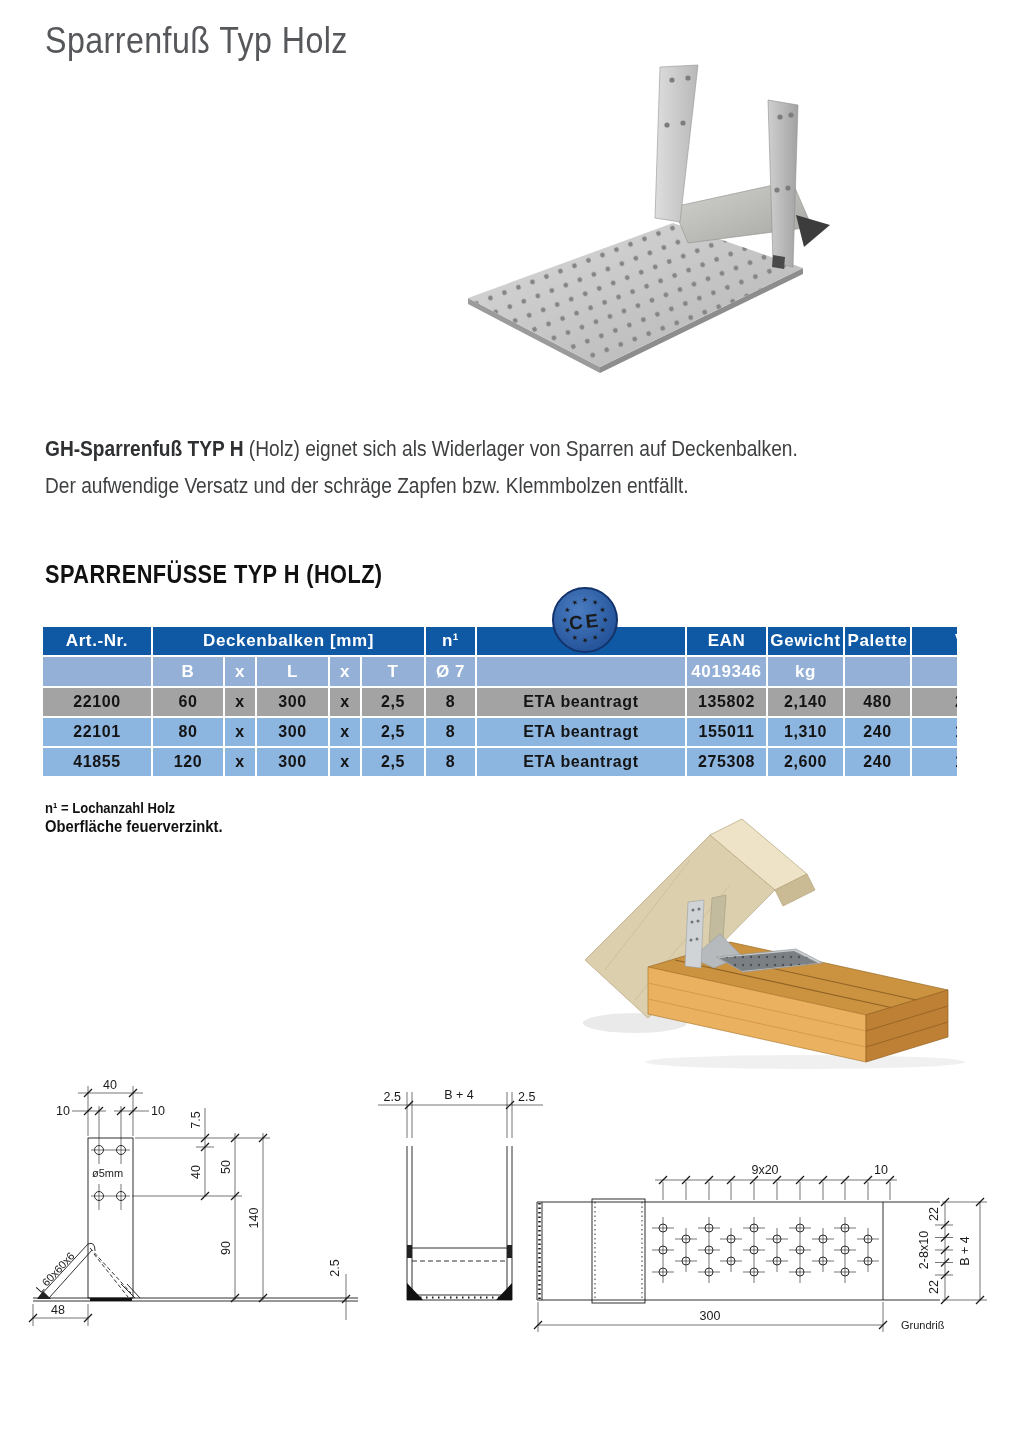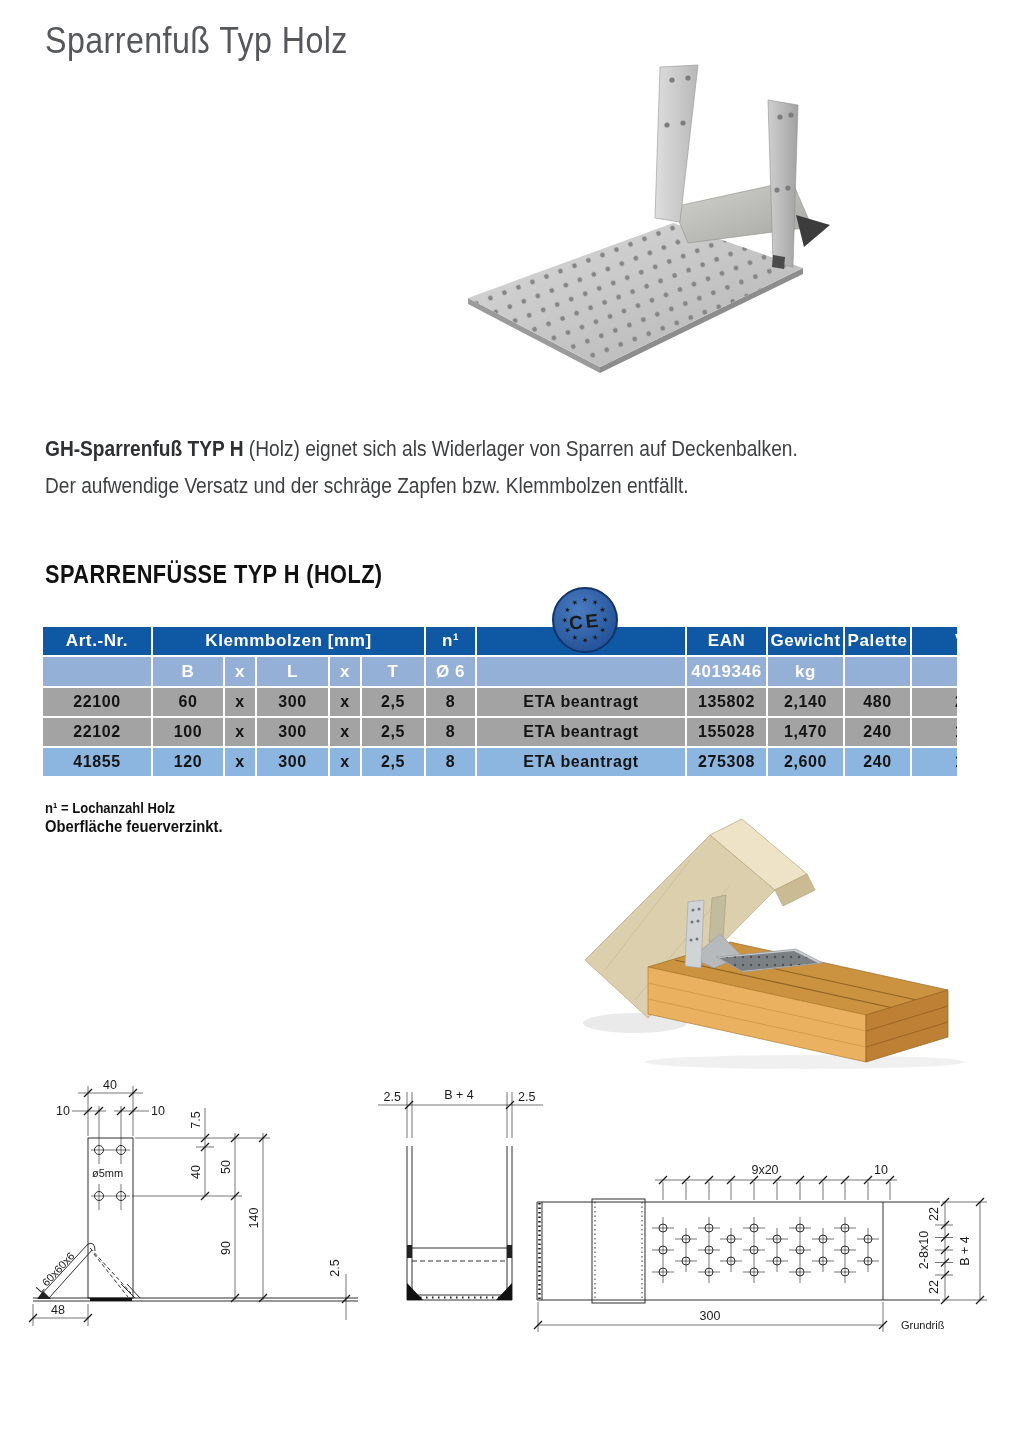--- a/index.html
+++ b/index.html
@@ -106,67 +106,67 @@
         <col style="width:51px">
         <col style="width:210px">
       <col style="width:81px">
         <col style="width:77px">
         <col style="width:67px">
         <col style="width:45px">
     </colgroup>
     <tbody>
         <tr class="h1row">
       <td>Art.-Nr.</td>
-      <td colspan="5">Klemmbolzen [mm]</td>
+      <td colspan="5">Deckenbalken [mm]</td>
       <td>n¹</td>
       <td></td>
       <td>EAN</td>
       <td>Gewicht</td>
       <td>Palette</td>
       <td>VPE</td>
     </tr>
     <tr class="h2row">
       <td></td>
       <td>B</td>
       <td>x</td>
       <td>L</td>
       <td>x</td>
       <td>T</td>
-      <td>Ø 6</td>
+      <td>Ø 7</td>
       <td></td>
       <td>4019346</td>
       <td>kg</td>
       <td></td>
       <td></td>
     </tr>
     <tr class="r0">
       <td>22100</td>
       <td>60</td>
       <td>x</td>
       <td>300</td>
       <td>x</td>
       <td>2,5</td>
       <td>8</td>
       <td>ETA beantragt</td>
       <td>135802</td>
       <td>2,140</td>
       <td>480</td>
       <td>20</td>
     </tr>
-    <tr class="r0">
-      <td>22102</td>
-      <td>100</td>
+    <tr class="r1">
+      <td>22101</td>
+      <td>80</td>
       <td>x</td>
       <td>300</td>
       <td>x</td>
       <td>2,5</td>
       <td>8</td>
       <td>ETA beantragt</td>
-      <td>155028</td>
-      <td>1,470</td>
+      <td>155011</td>
+      <td>1,310</td>
       <td>240</td>
       <td>10</td>
     </tr>
     <tr class="r1">
       <td>41855</td>
       <td>120</td>
       <td>x</td>
       <td>300</td>
       <td>x</td>
       <td>2,5</td>

